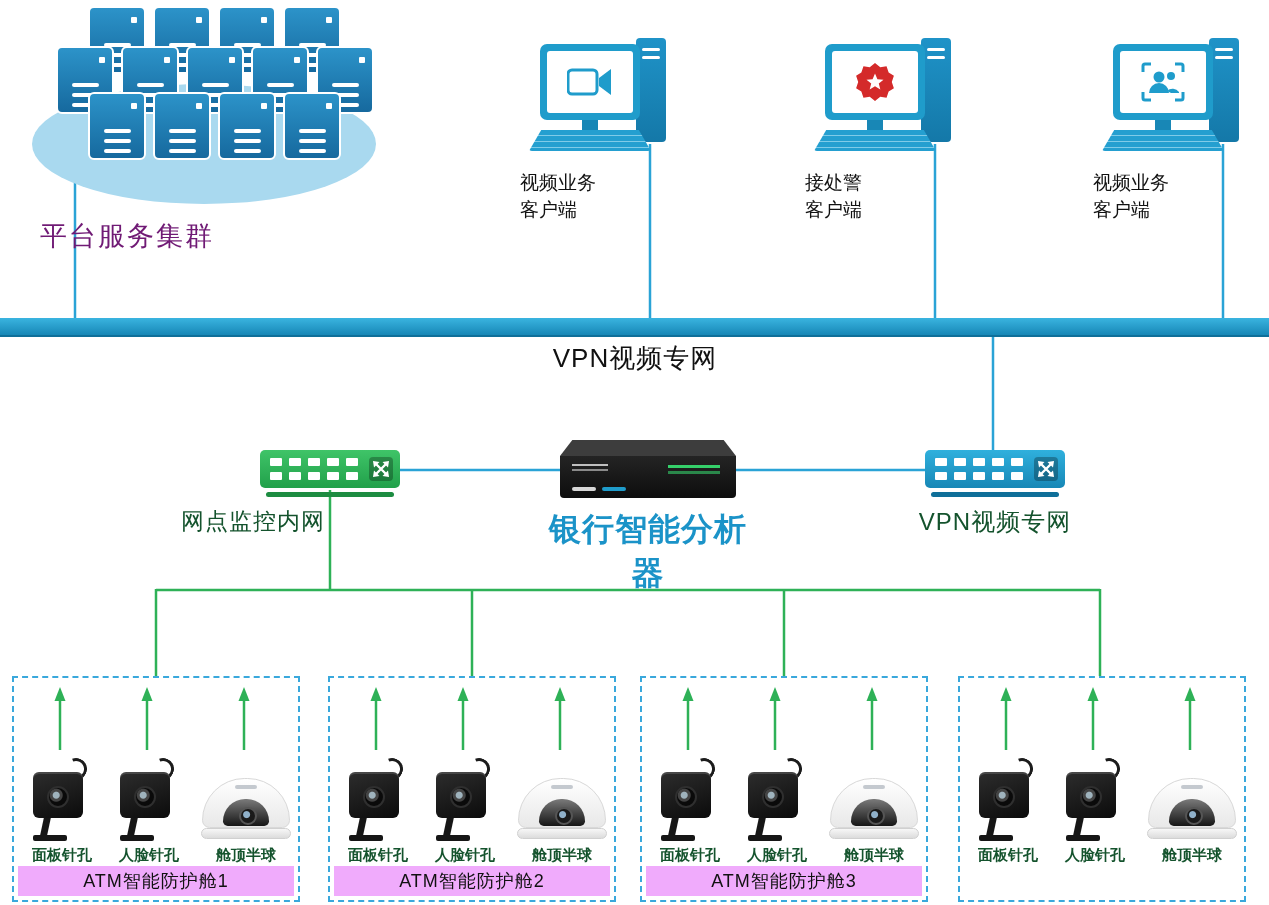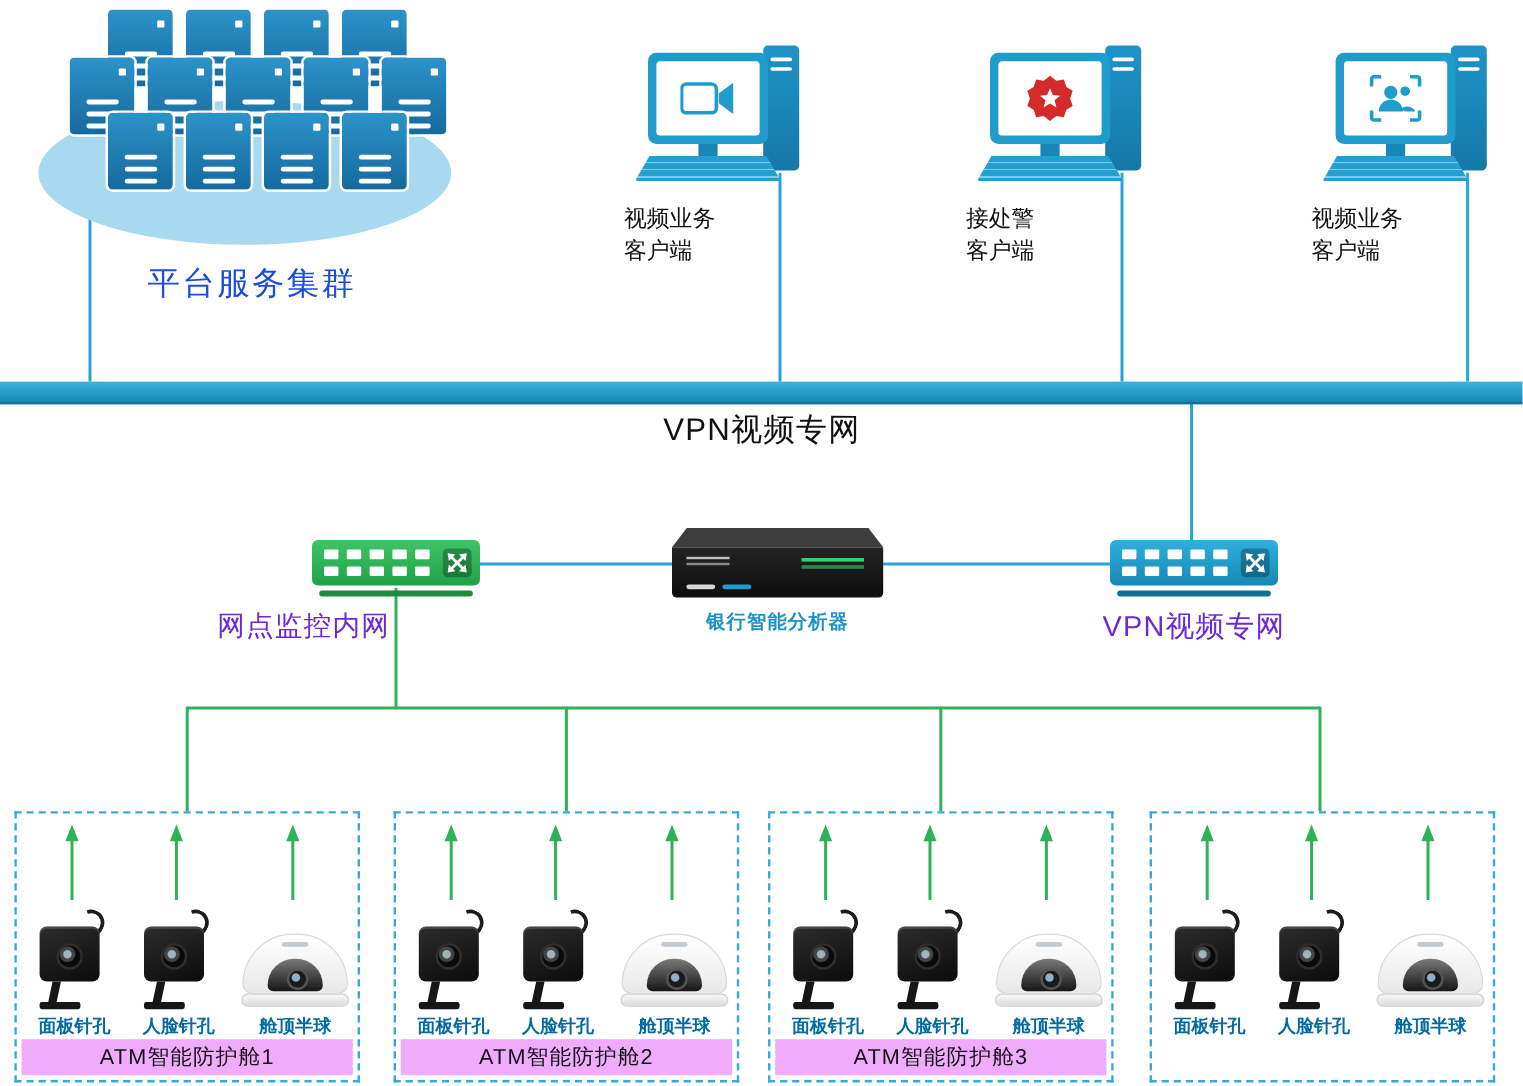--- a/index.html
+++ b/index.html
@@ -13,21 +13,21 @@
   #wires .gf{fill:#2eb157}
 
   
   .cluster{position:absolute;left:28px;top:0;width:364px;height:262px}
   .ellipse{position:absolute;left:4px;top:84px;width:344px;height:120px;background:#a9d9ef;border-radius:50%}
   .server{position:absolute;width:58px;height:68px;box-sizing:border-box;border:2px solid #fff;border-radius:6px;
           background:linear-gradient(180deg,#2c93c9,#16699e)}
   .server i{position:absolute;left:14px;width:27px;height:4px;background:#fff;border-radius:2px}
   .server i:nth-child(1){top:35px}.server i:nth-child(2){top:45px}.server i:nth-child(3){top:55px}
   .server::after{content:"";position:absolute;right:7px;top:9px;width:6px;height:6px;background:#fff;border-radius:1px}
-  .cluster-label{position:absolute;left:12px;top:218px;width:340px;text-align:center;font-size:27px;color:#1d4ed8;letter-spacing:2px}
+  .cluster-label{position:absolute;left:12px;top:218px;width:340px;text-align:left;font-size:27px;color:#701a75;letter-spacing:2px}
 
   
   .client{position:absolute;top:38px;width:140px;height:200px}
   .tower{position:absolute;left:96px;top:0;width:30px;height:104px;border-radius:4px;
          background:linear-gradient(180deg,#1f93c8,#1478a8)}
   .tower::before,.tower::after{content:"";position:absolute;left:6px;width:18px;height:3px;background:#fff;border-radius:2px}
   .tower::before{top:10px}.tower::after{top:18px}
   .monitor{position:absolute;left:0;top:6px;width:100px;height:76px;background:#1f9ccb;border-radius:7px;box-sizing:border-box;padding:7px}
   .screen{width:100%;height:100%;background:#fff;border-radius:3px;display:flex;align-items:center;justify-content:center;overflow:hidden}
   .stand{position:absolute;left:42px;top:82px;width:16px;height:10px;background:#1887b6}
@@ -57,31 +57,31 @@
   
   .analyzer{position:absolute;left:560px;top:440px;width:176px;height:60px}
   .an-top{position:absolute;left:0;top:0;width:176px;height:16px;background:#3d3d3d;clip-path:polygon(7% 0,93% 0,100% 100%,0 100%)}
   .an-front{position:absolute;left:0;top:16px;width:176px;height:42px;border-radius:0 0 4px 4px;
             background:linear-gradient(180deg,#242424,#0d0d0d)}
   .an-front .txt{position:absolute;left:12px;top:8px;width:36px;height:2px;background:#bfbfbf;box-shadow:0 5px 0 #8a8a8a}
   .an-front .led{position:absolute;right:16px;top:9px;width:52px;height:3px;background:#35d06a;box-shadow:0 6px 0 rgba(53,208,106,.6)}
   .an-front .brand{position:absolute;left:12px;bottom:7px;width:24px;height:4px;background:#d7d7d7;border-radius:2px;box-shadow:30px 0 0 #1f9ccb}
 
   
-  .mid-label{position:absolute;width:220px;text-align:center;font-size:23px;color:#6d28d9;letter-spacing:1px}
+  .mid-label{position:absolute;width:220px;text-align:center;font-size:23px;color:#14532d;letter-spacing:1px}
   .mid-label.lan{left:143px;top:506px}
-  .mid-label.analyzer{left:538px;top:508px;color:#1b93c8;font-weight:bold;font-size:16px}
+  .mid-label.analyzer{left:538px;top:508px;color:#1b93c8;font-weight:bold;font-size:32px}
   .mid-label.vpn2{left:885px;top:506px;font-size:24px}
 
   
   .cabin{position:absolute;top:676px;width:288px;height:226px;box-sizing:border-box;border:2px dashed #3aa8dc;background:transparent}
   .cabin-bar{position:absolute;left:4px;right:4px;bottom:4px;height:30px;background:#f0abfc;
              display:flex;align-items:center;justify-content:center;font-size:18px;color:#111;letter-spacing:1px}
   .cam{position:absolute}
-  .cam-label{position:absolute;top:168px;width:80px;text-align:center;font-size:15px;font-weight:bold;color:#0369a1}
+  .cam-label{position:absolute;top:168px;width:80px;text-align:center;font-size:15px;font-weight:bold;color:#14532d}
 
   .pinhole{top:78px;width:62px;height:86px}
   .pinhole .cable{position:absolute;right:6px;top:2px;width:16px;height:16px;border:3px solid #1c1c1c;border-radius:50%;
                   border-left-color:transparent;border-bottom-color:transparent;transform:rotate(25deg)}
   .pinhole .body{position:absolute;left:2px;top:16px;width:50px;height:46px;border-radius:6px;
                  background:linear-gradient(160deg,#2d2d2d,#0b0b0b);box-shadow:inset 0 2px 0 rgba(255,255,255,.14)}
   .pinhole .lens{position:absolute;left:16px;top:30px;width:18px;height:18px;border-radius:50%;border:2px solid #2f2f2f;
                  background:radial-gradient(circle at 40% 40%,#9fb3bd 0 3px,#444 4px 6px,#0a0a0a 7px)}
   .pinhole .arm{position:absolute;left:11px;top:62px;width:7px;height:17px;background:#161616;transform:skewX(-12deg)}
   .pinhole .foot{position:absolute;left:2px;top:79px;width:34px;height:6px;background:#161616;border-radius:2px}

